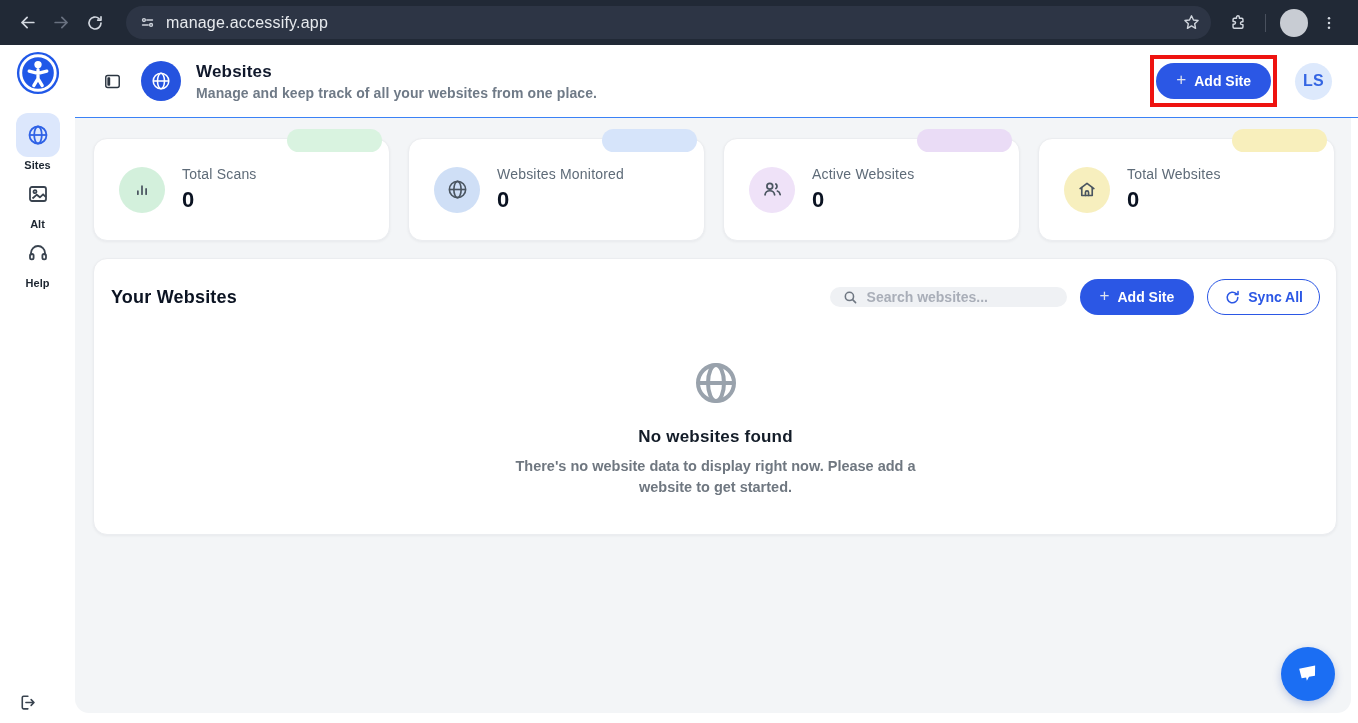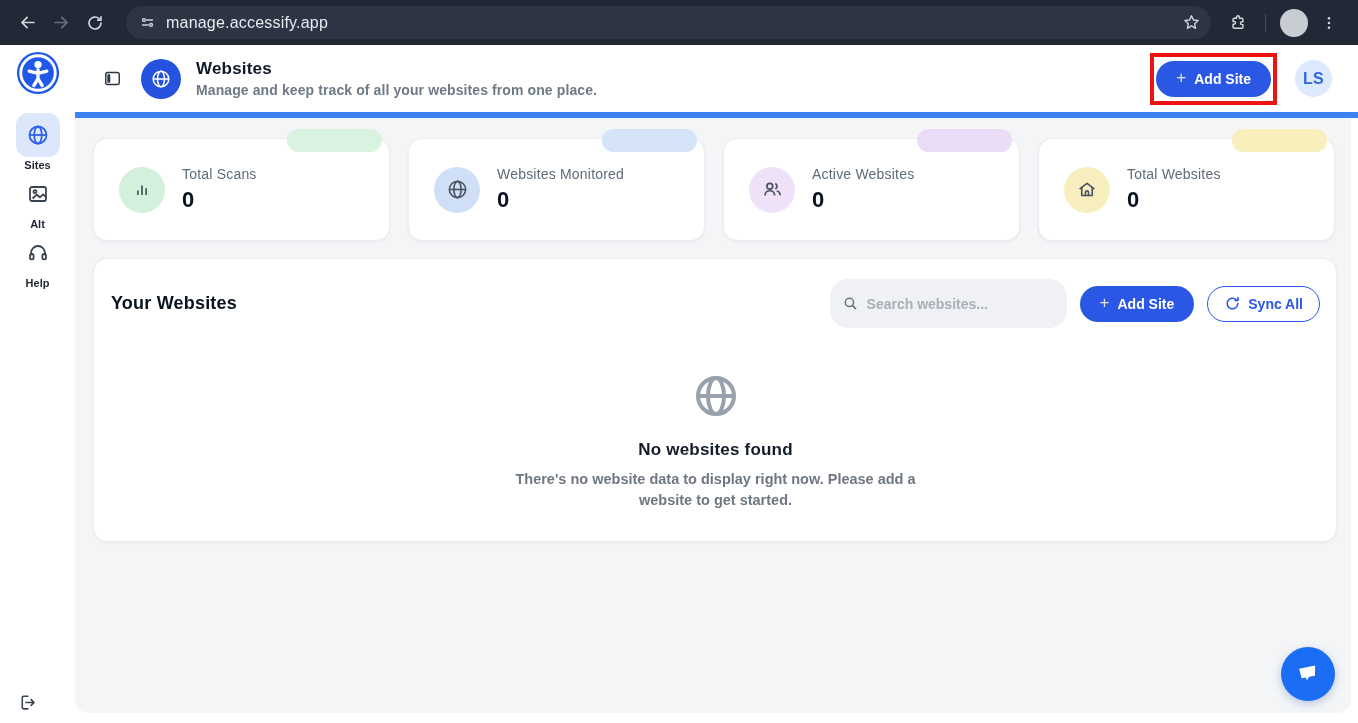--- a/index.html
+++ b/index.html
@@ -22,21 +22,21 @@
   .sidebar { width:75px; flex:0 0 75px; background:#fff; display:flex; flex-direction:column; align-items:center; padding-top:5px; position:relative; }
   .logo { width:46px; height:46px; flex:0 0 auto; cursor:pointer; }
   .s-nav { margin-top:17px; display:flex; flex-direction:column; align-items:center;justify-content:space-between; }
   .s-item { width:75px; height:59px; display:flex; flex-direction:column; align-items:center; justify-content:flex-start; cursor:pointer; }
   .s-item .tile { width:44px; height:44px; border-radius:12px; display:flex; align-items:center; justify-content:center; color:#39434f; }
   .s-item.active .tile { background:#dce7fc; color:#2f62e6; }
   .s-item .s-label { font-size:11px; font-weight:700; color:#1c2530; margin-top:2px; }
   .s-logout { position:absolute; left:18px; bottom:7px; color:#39434f; cursor:pointer; }
 
   .main { flex:1; display:flex; flex-direction:column; background:#fff; min-width:0; }
-  .hdr { height:73px; background:#fff; border-bottom:6px solid #3b82f6; display:flex; align-items:center; padding:0 26px 0 28px; }
+  .hdr { height:73px; background:#fff; border-bottom:1px solid #3b82f6; display:flex; align-items:center; padding:0 26px 0 28px; }
   .hdr-toggle { color:#2a3440; margin-right:19px; cursor:pointer; display:flex; }
   .hdr-appicon { width:40px; height:40px; border-radius:50%; background:#2553df; color:#fff; display:flex; align-items:center; justify-content:center; margin-right:15px; }
   .hdr-titles { flex:1; min-width:0; }
   .hdr-title { font-size:17px; font-weight:800; color:#10182b; letter-spacing:.2px; }
   .hdr-sub { font-size:14px; font-weight:600; color:#6f7a87; margin-top:3px; letter-spacing:.1px; }
   .hdr-right { display:flex; align-items:center; }
   .annot-wrap { position:relative; padding:8px 6px; }
   .annot-box { position:absolute; inset:0; border:4px solid #ee1310; pointer-events:none; }
   .btn { border:none; display:inline-flex; align-items:center; justify-content:center; height:36px; border-radius:18px; font-family:inherit; font-size:14px; font-weight:700; cursor:pointer; }
   .btn-primary { background:#2b57e5; color:#fff; padding:0 20px; }
@@ -56,21 +56,21 @@
   .c-green  .pill { background:#d9f3e0; } .c-green  .ic { background:#d3f0dc; }
   .c-blue   .pill { background:#d6e4fa; } .c-blue   .ic { background:#cfdff6; }
   .c-purple .pill { background:#eadcf6; } .c-purple .ic { background:#efe2f8; }
   .c-yellow .pill { background:#f8efbc; } .c-yellow .ic { background:#f7efbe; }
 
   
   .panel { margin:17px 14px 0 0; width:1244px; background:#fff; border:1px solid #ebedf0; border-radius:14px; box-shadow:0 1px 3px rgba(16,24,40,.05); min-height:277px; padding:20px 16px 30px 17px; }
   .panel-head { display:flex; align-items:center; justify-content:space-between; }
   .panel-title { font-size:18px; font-weight:800; color:#0b1322; letter-spacing:.2px; }
   .panel-actions { display:flex; align-items:center; gap:13px; }
-  .search { width:237px; height:49px; background:#eff1f4; border-radius:18px; display:flex; align-items:center; padding:3px 12px; color:#6f7782; }
+  .search { width:237px; height:20px; background:#eff1f4; border-radius:18px; display:flex; align-items:center; padding:3px 12px; color:#6f7782; }
   .search input { border:none; outline:none; background:transparent; font-family:inherit; font-size:14px; font-weight:600; color:#3c4450; margin-left:8px; width:170px; }
   .search input::placeholder { color:#a9aeb8; }
   .btn-outline { background:#fff; border:1.6px solid #2b57e5; color:#2b57e5; padding:0 16px; gap:7px; }
 
   .empty { margin-top:44px; display:flex; flex-direction:column; align-items:center; text-align:center; }
   .empty .eglobe { color:#99a2ac; }
   .empty h3 { font-size:17px; font-weight:800; color:#131c28; margin-top:16px; letter-spacing:.2px; }
   .empty p { font-size:14.5px; font-weight:600; color:#6f7780; margin-top:9px; max-width:452px; line-height:1.45; }
 
   

